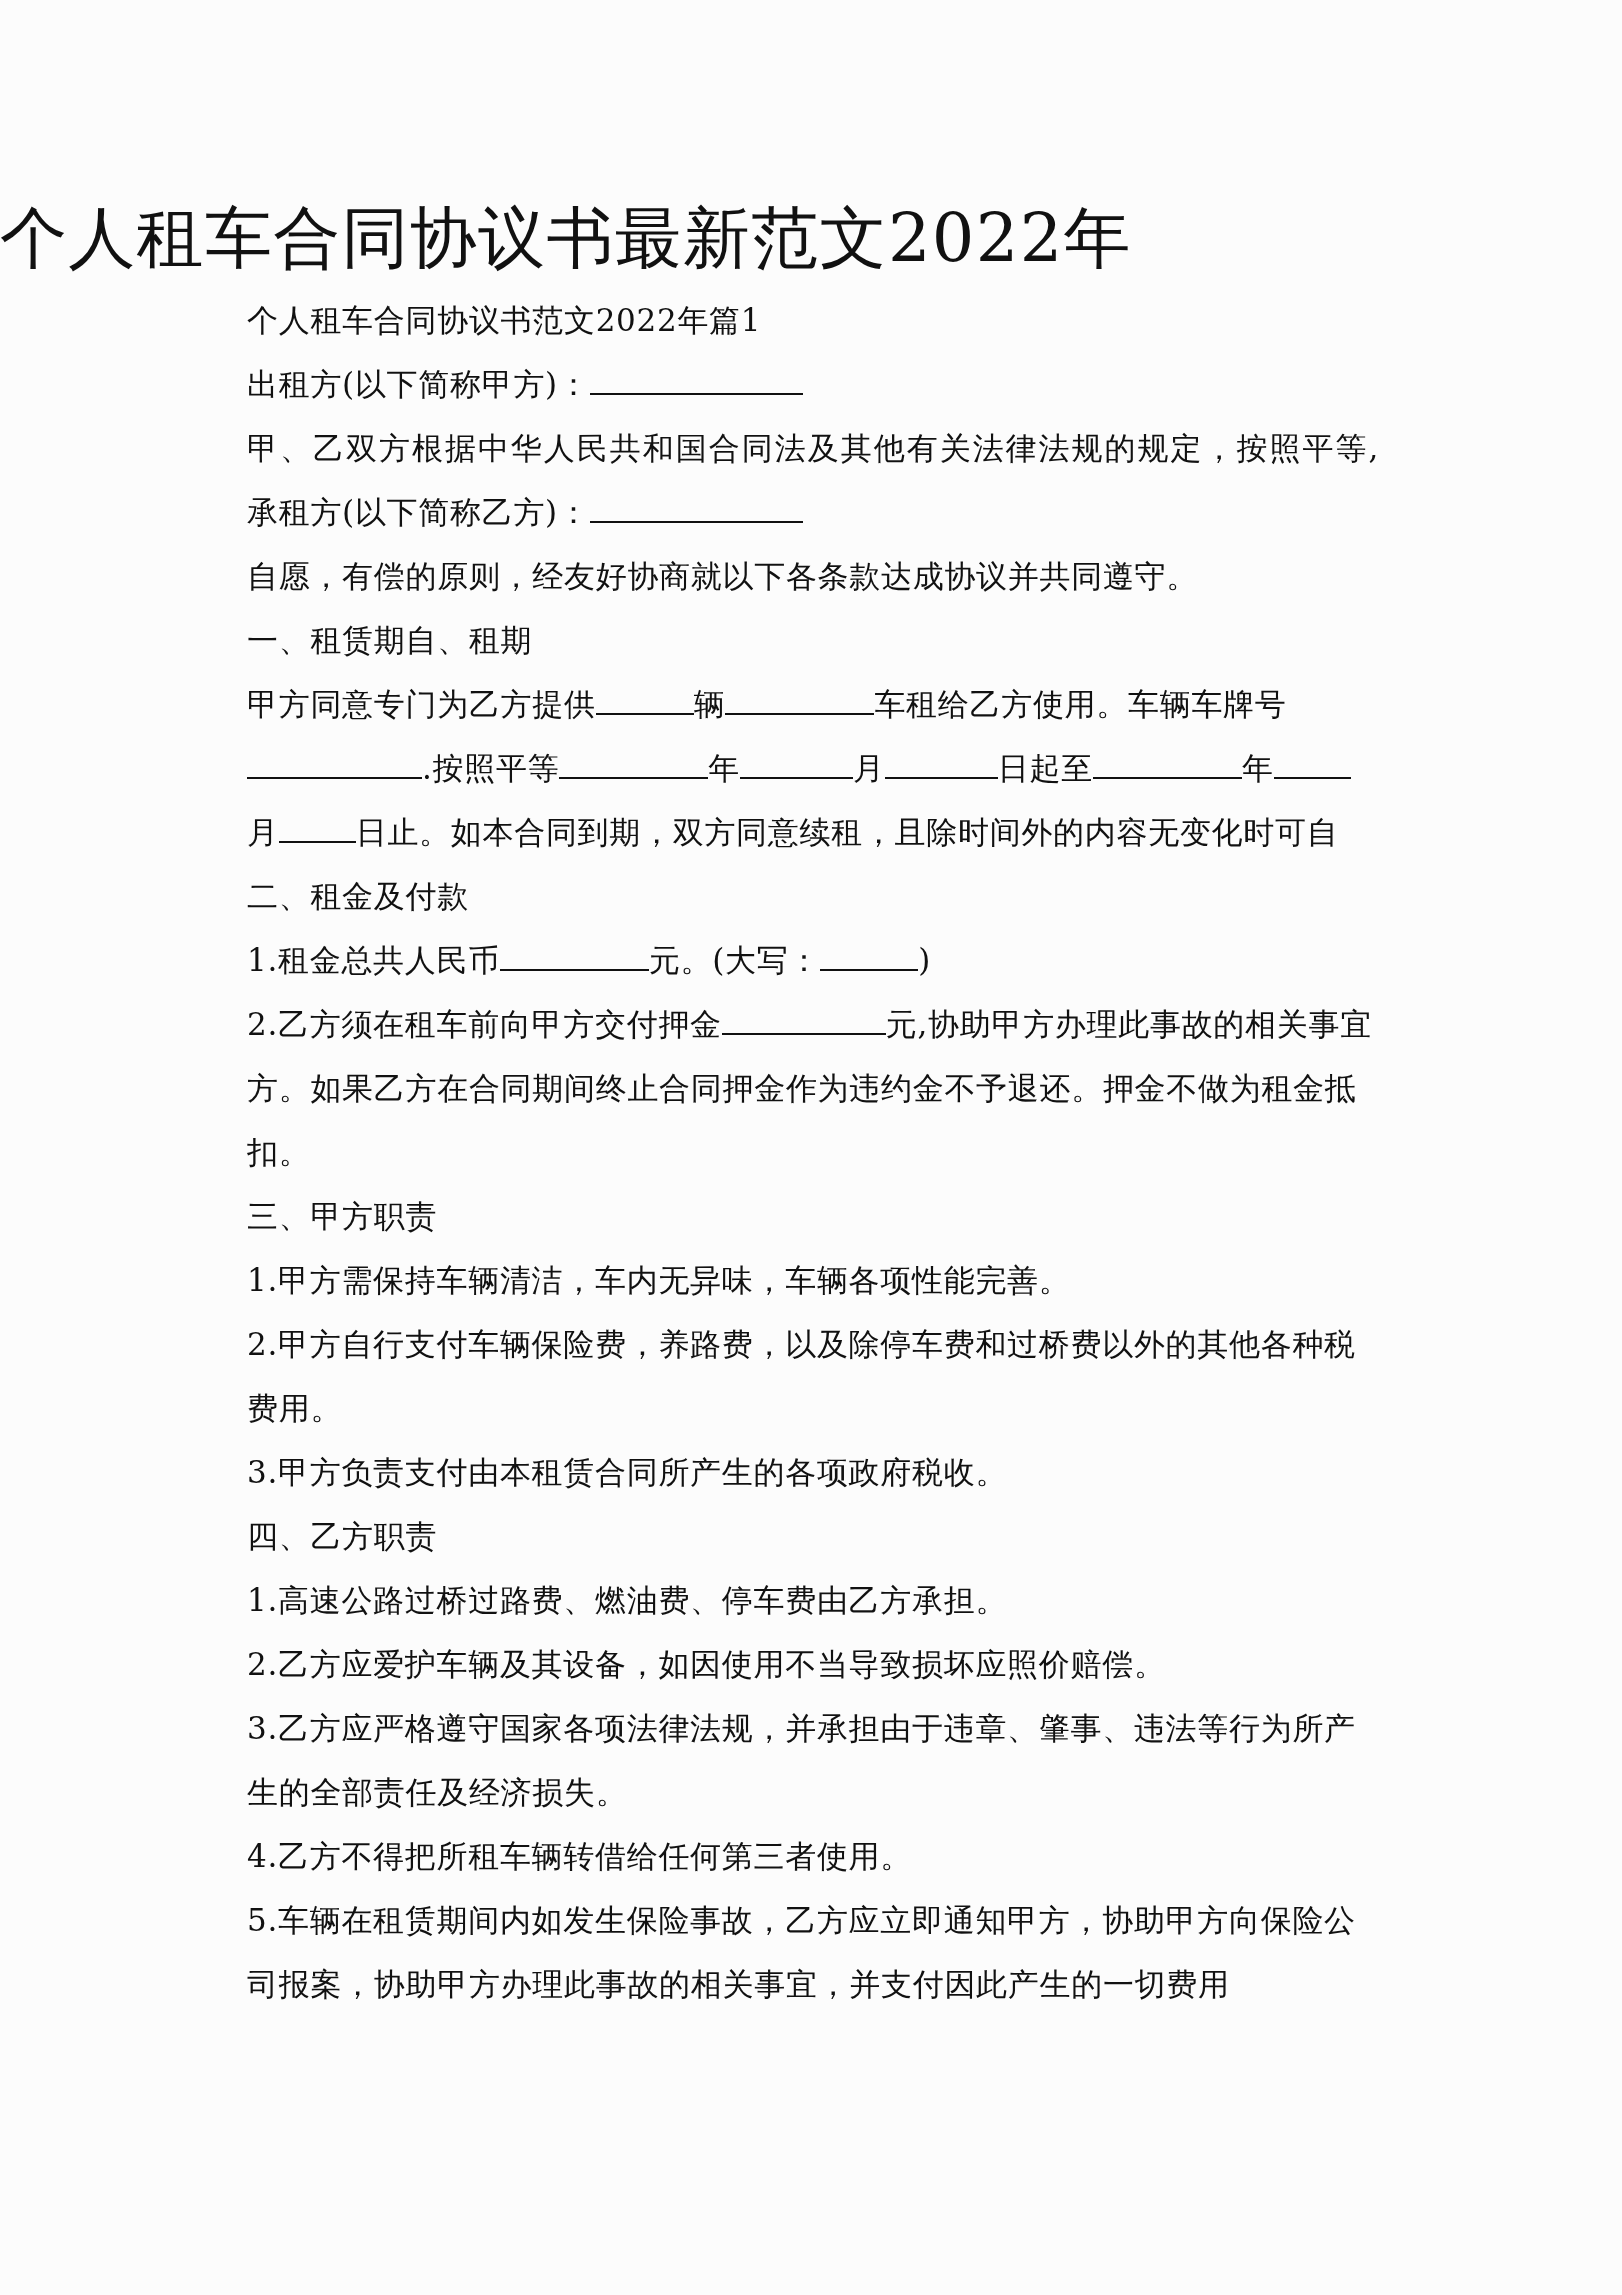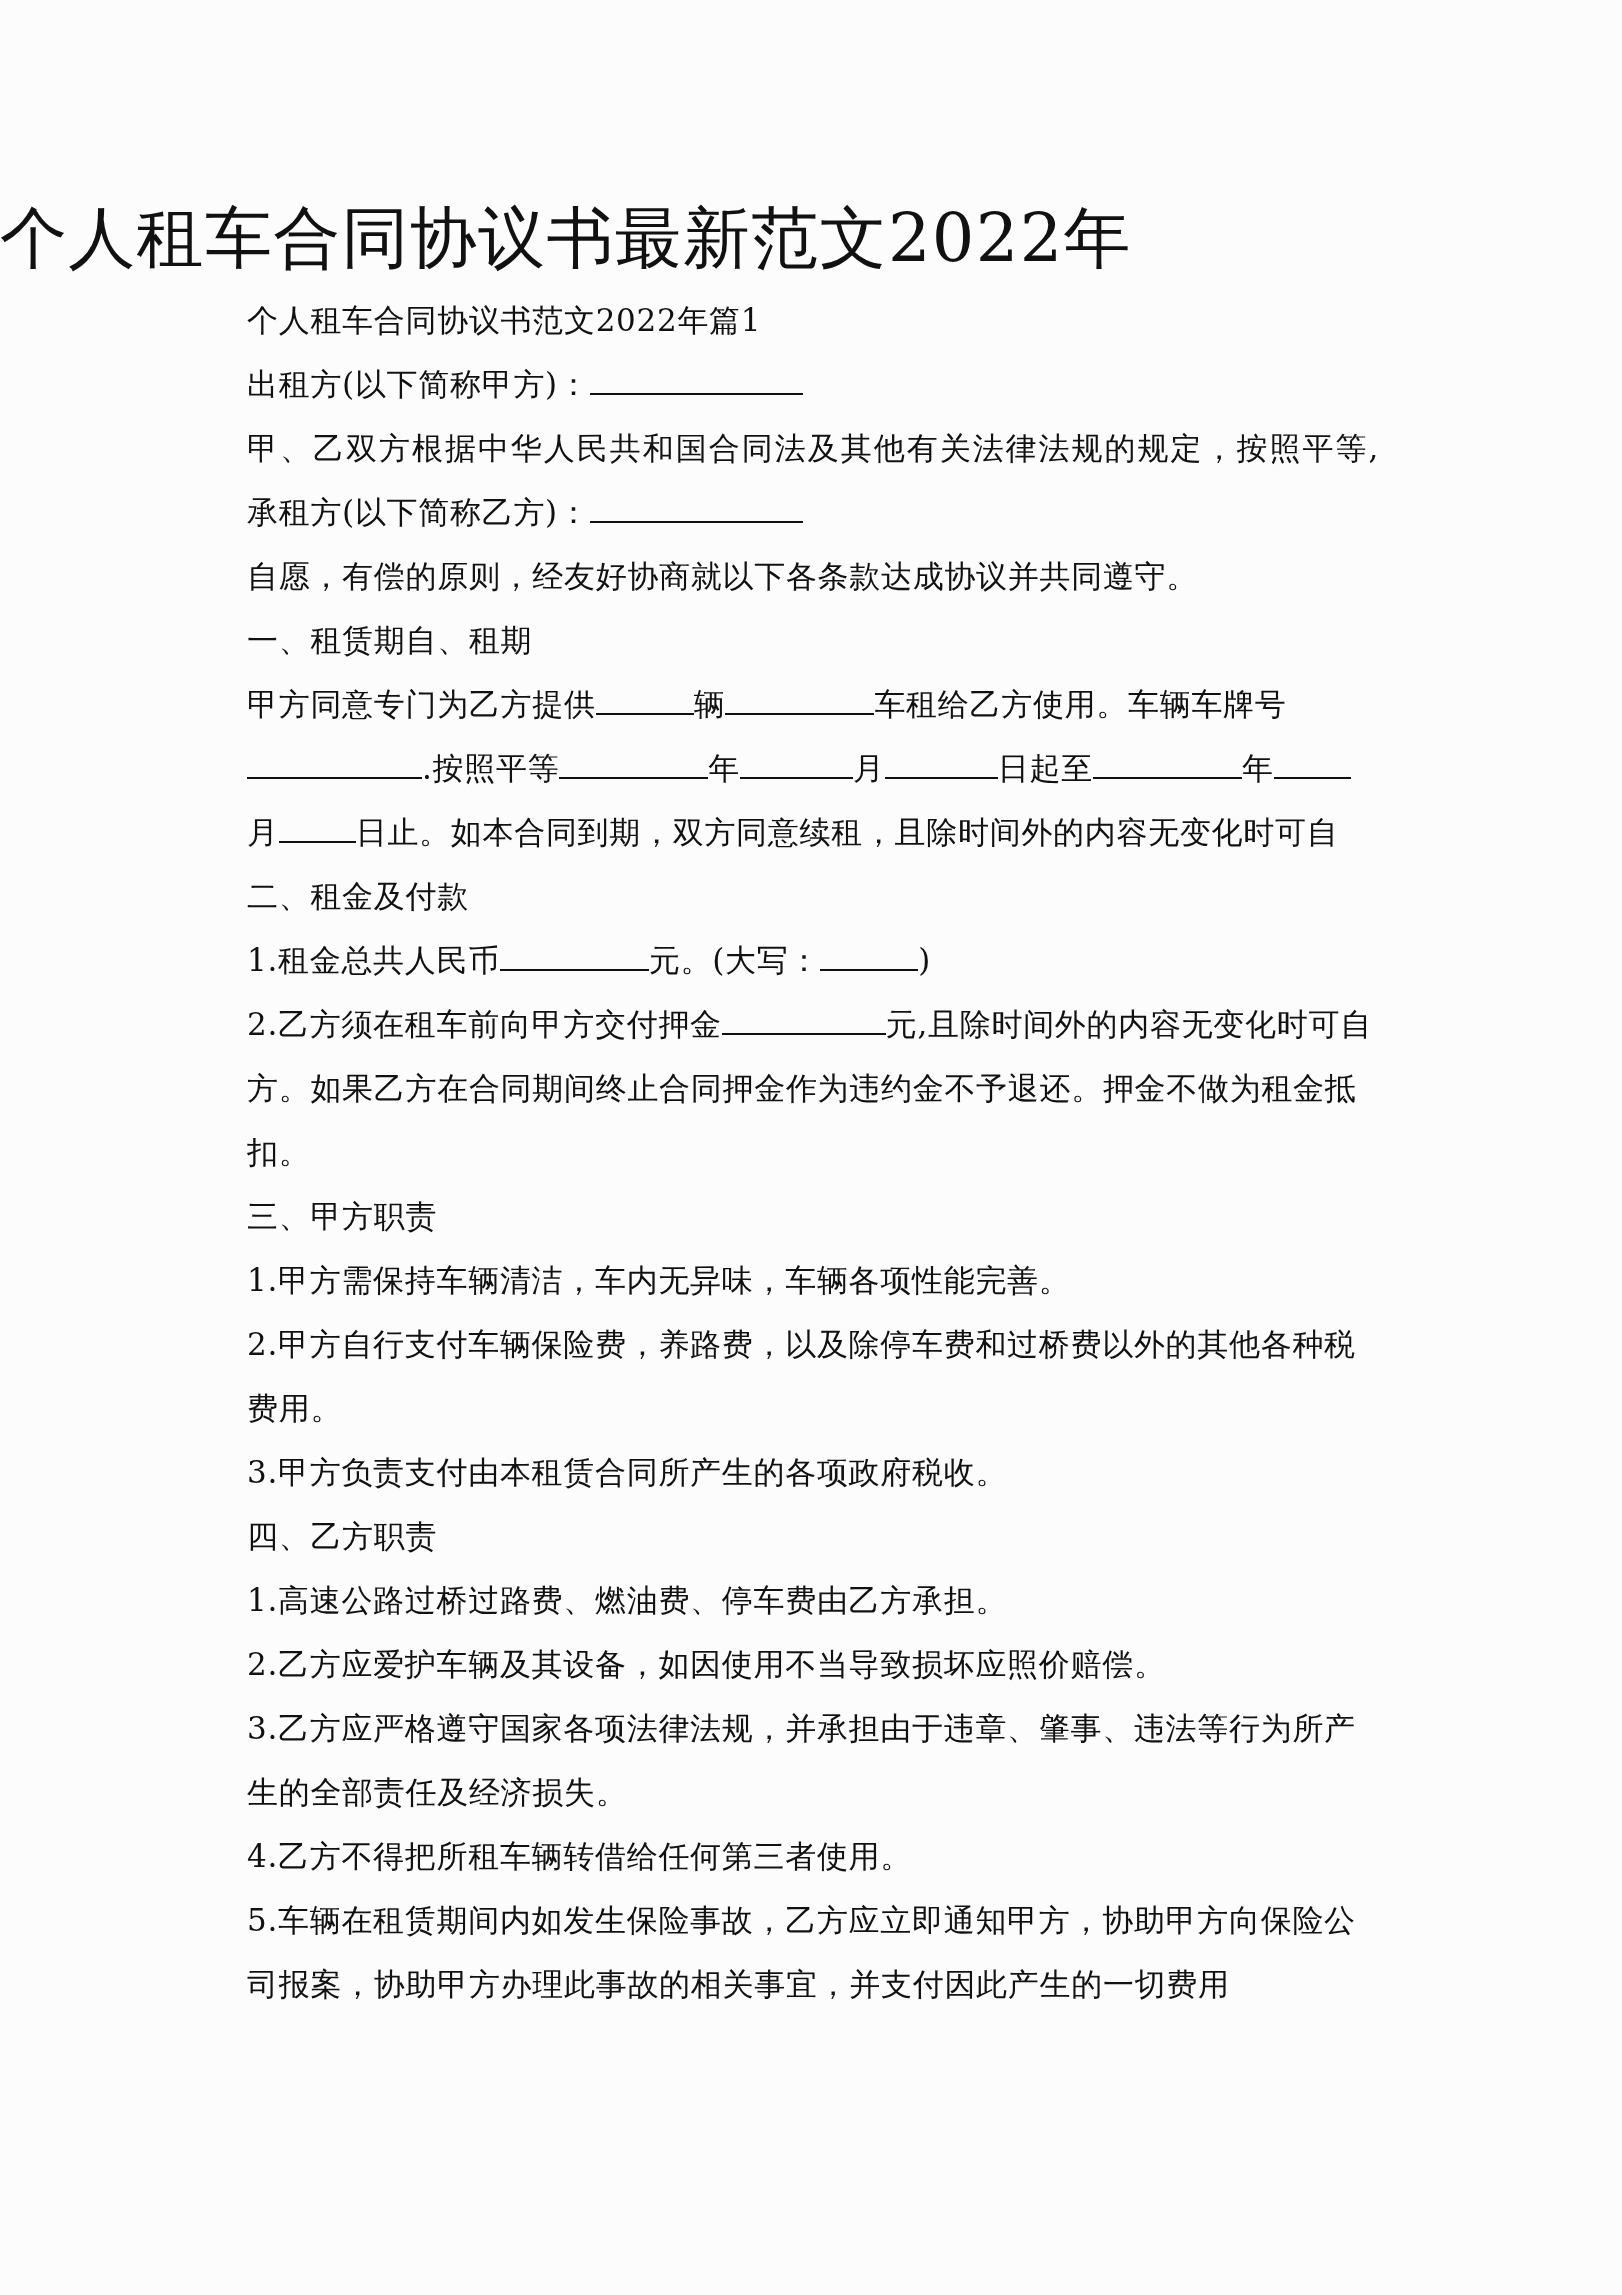--- a/index.html
+++ b/index.html
@@ -95,21 +95,21 @@
     </div>
 
 
     <div class="line">二、租金及付款</div>
 
     <div class="line">
       <span>1.租金总共人民币</span><span class="blank" style="width:149px"></span><span>元。(大写：</span><span class="blank" style="width:98px"></span><span>)</span>
     </div>
 
     <div class="line">
-      <span>2.乙方须在租车前向甲方交付押金</span><span class="blank" style="width:164px"></span><span>元,且除时间外的内容无变化时可自</span>
+      <span>2.乙方须在租车前向甲方交付押金</span><span class="blank" style="width:164px"></span><span>元,协助甲方办理此事故的相关事宜</span>
     </div>
     <div class="line">方。如果乙方在合同期间终止合同押金作为违约金不予退还。押金不做为租金抵</div>
     <div class="line">扣。</div>
 
     <div class="line">三、甲方职责</div>
     <div class="line">1.甲方需保持车辆清洁，车内无异味，车辆各项性能完善。</div>
     <div class="line">2.甲方自行支付车辆保险费，养路费，以及除停车费和过桥费以外的其他各种税</div>
     <div class="line">费用。</div>
     <div class="line">3.甲方负责支付由本租赁合同所产生的各项政府税收。</div>
 

